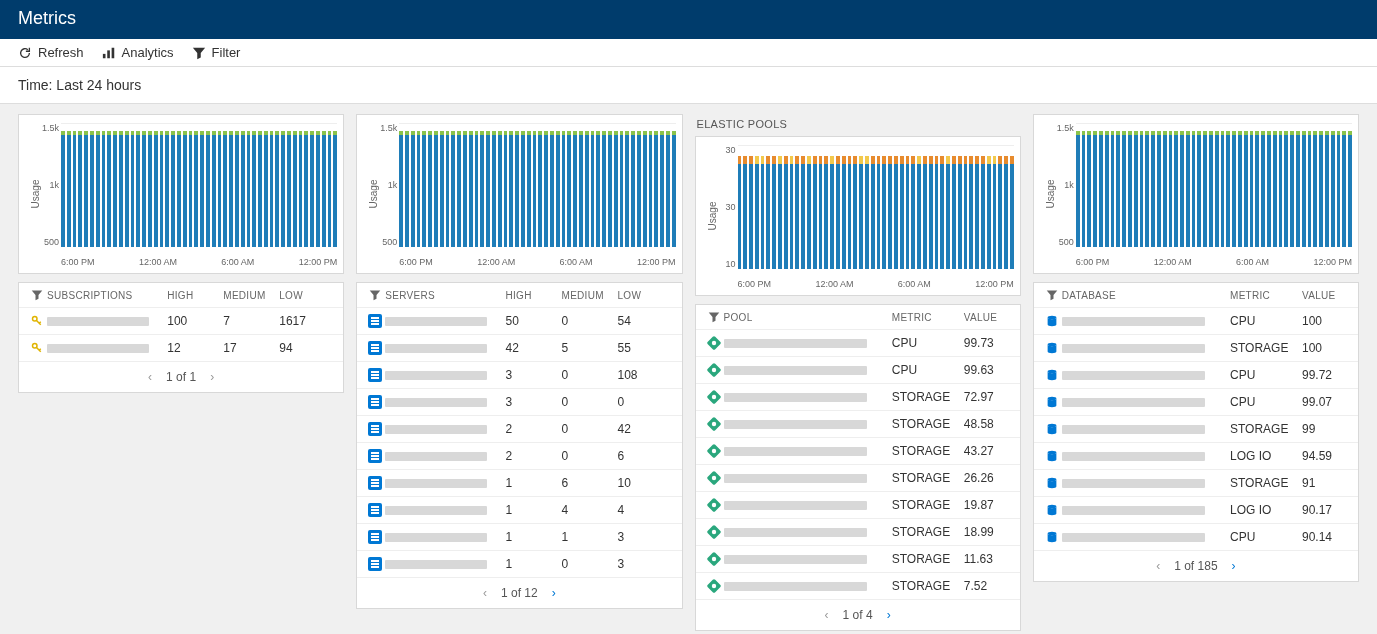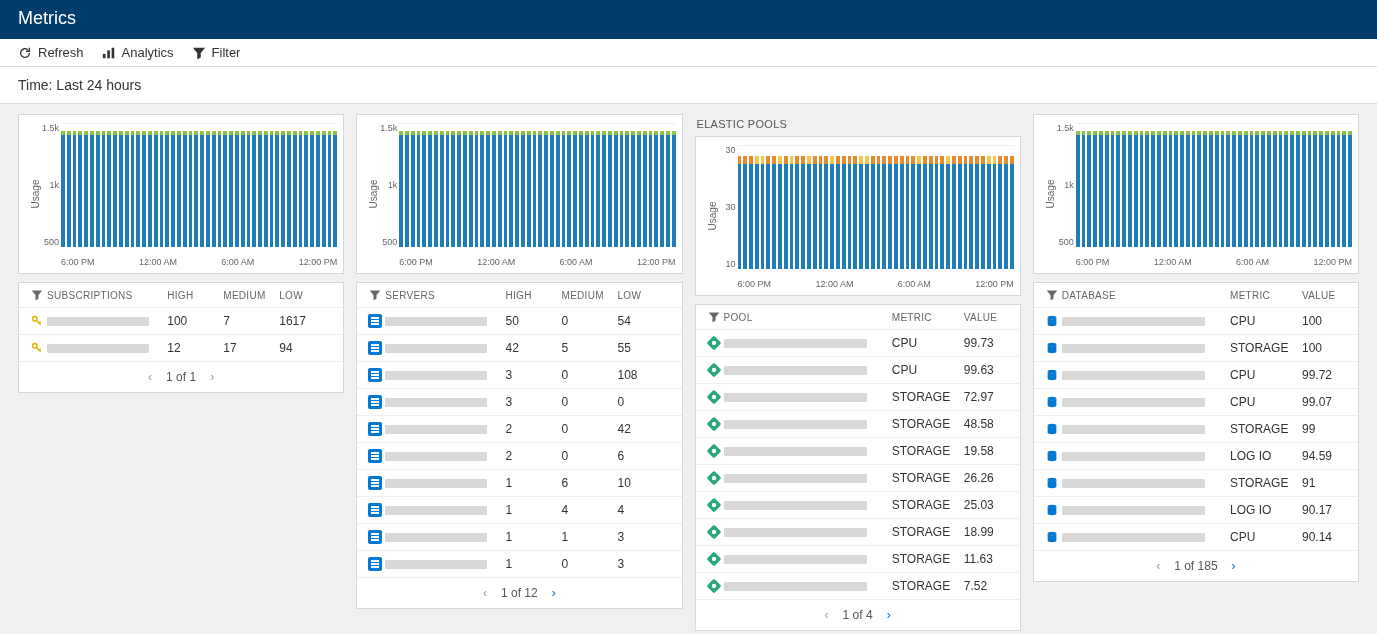--- a/index.html
+++ b/index.html
@@ -812,21 +812,21 @@
             <span class="c-icon">
               <svg class="ic-pool" viewBox="0 0 16 16">
                 <rect x="2" y="2" width="12" height="12" rx="2" fill="#2aa77d" transform="rotate(45 8 8)"></rect>
                 <circle cx="8" cy="8" r="2.5" fill="#fff"></circle>
               </svg>
             </span>
             <span class="c-name">
               <div class="name-bar"></div>
             </span>
             <span class="c-m">STORAGE</span>
-            <span class="c-v">19.58</span>
+            <span class="c-v">43.27</span>
           </div>
           <div class="tbl-row">
             <span class="c-icon">
               <svg class="ic-pool" viewBox="0 0 16 16">
                 <rect x="2" y="2" width="12" height="12" rx="2" fill="#2aa77d" transform="rotate(45 8 8)"></rect>
                 <circle cx="8" cy="8" r="2.5" fill="#fff"></circle>
               </svg>
             </span>
             <span class="c-name">
               <div class="name-bar"></div>
@@ -838,21 +838,21 @@
             <span class="c-icon">
               <svg class="ic-pool" viewBox="0 0 16 16">
                 <rect x="2" y="2" width="12" height="12" rx="2" fill="#2aa77d" transform="rotate(45 8 8)"></rect>
                 <circle cx="8" cy="8" r="2.5" fill="#fff"></circle>
               </svg>
             </span>
             <span class="c-name">
               <div class="name-bar"></div>
             </span>
             <span class="c-m">STORAGE</span>
-            <span class="c-v">25.03</span>
+            <span class="c-v">19.87</span>
           </div>
           <div class="tbl-row">
             <span class="c-icon">
               <svg class="ic-pool" viewBox="0 0 16 16">
                 <rect x="2" y="2" width="12" height="12" rx="2" fill="#2aa77d" transform="rotate(45 8 8)"></rect>
                 <circle cx="8" cy="8" r="2.5" fill="#fff"></circle>
               </svg>
             </span>
             <span class="c-name">
               <div class="name-bar"></div>

